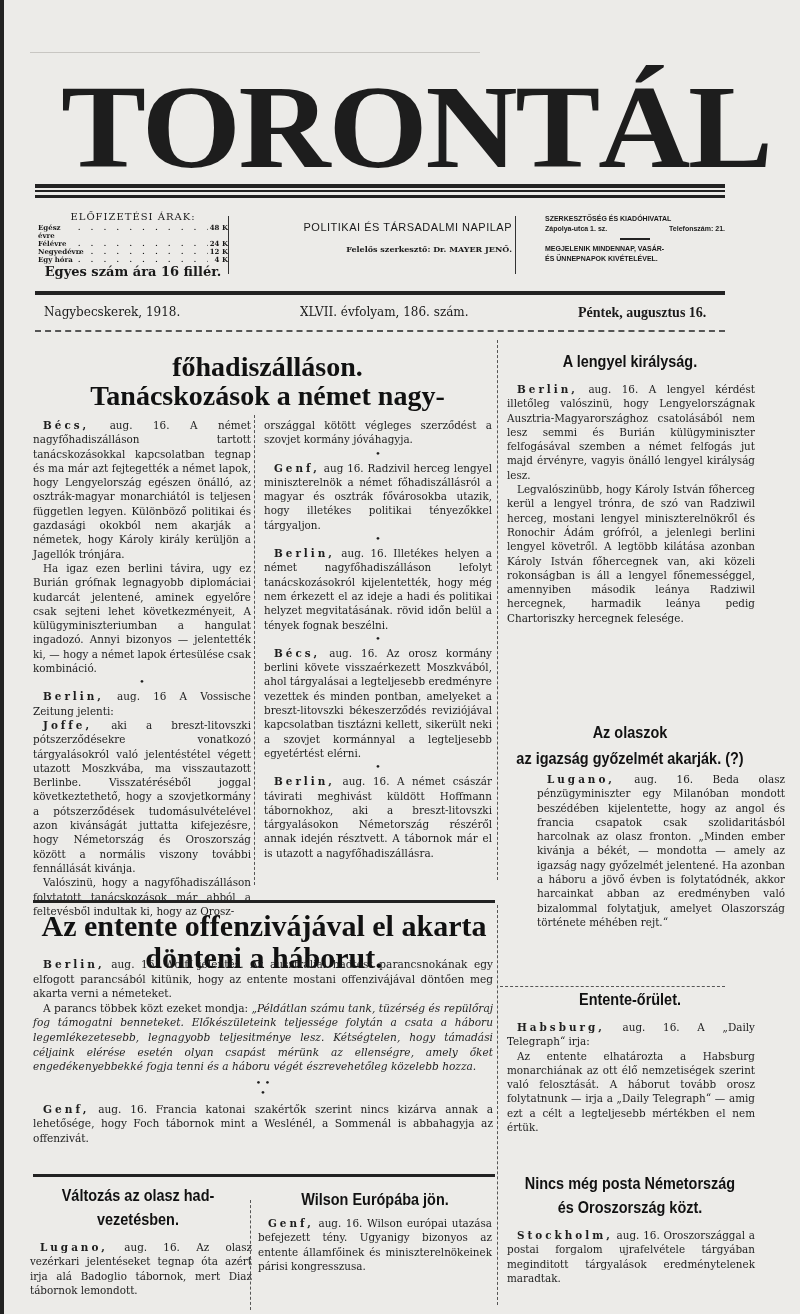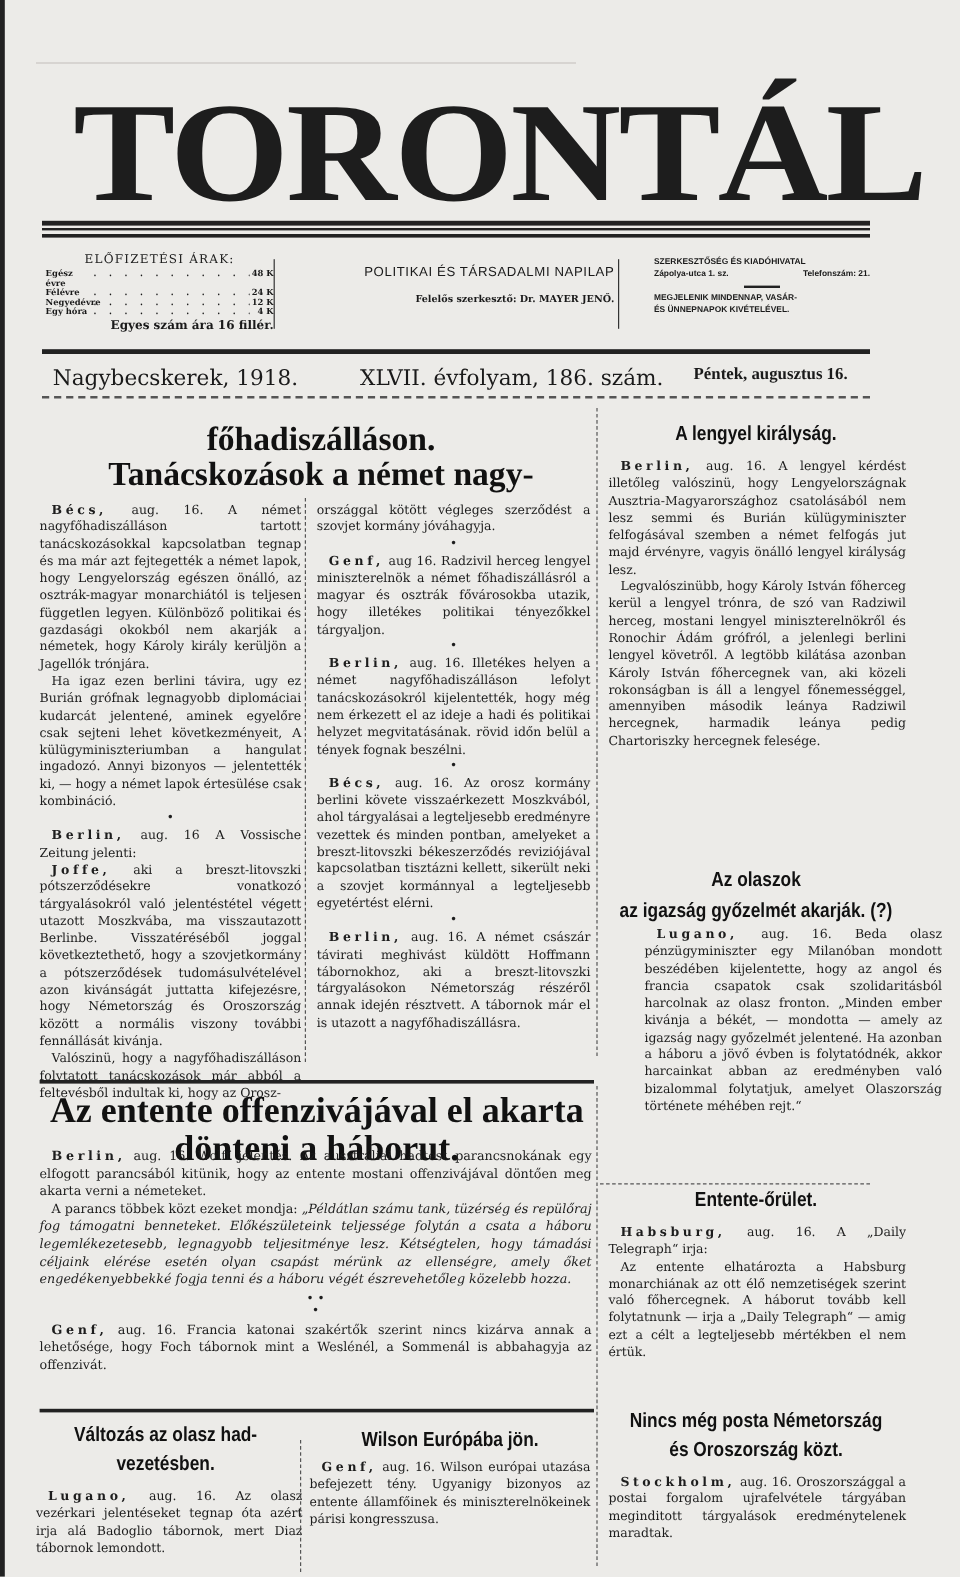--- a/index.html
+++ b/index.html
@@ -23,31 +23,31 @@
   .mast-rule2 { position:absolute; left:35px; top:190px; width:690px; height:2px; background:#222; }
   .mast-rule3 { position:absolute; left:35px; top:195px; width:690px; height:3px; background:#222; }
 
   .sub { position:absolute; font-size:8px; line-height:10px; }
   .prices { left:38px; top:212px; width:190px; }
   .prices .title { text-align:center; font-size:10px; letter-spacing:1px; margin-bottom:2px; }
   .prices .row { display:flex; font-weight:bold; font-size:7px; line-height:8px; }
   .prices .row .lbl { width:40px; }
   .prices .row .dots { flex:1; letter-spacing:4px; overflow:hidden; white-space:nowrap; }
   .prices .row .val { width:20px; text-align:right; }
-  .prices .single { text-align:right; font-weight:bold; font-size:10px; margin-top:3px; }
+  .prices .single { text-align:center; font-weight:bold; font-size:13px; margin-top:3px; }
   .vline { position:absolute; width:1px; background:#333; }
   .center-sub { left:232px; top:222px; width:280px; text-align:right; }
   .center-sub .l1 { font-family:"Liberation Sans", sans-serif; font-size:11px; letter-spacing:0.5px; }
   .center-sub .l2 { font-size:8px; font-weight:bold; margin-top:12px; }
   .right-sub { left:545px; top:214px; width:180px; font-family:"Liberation Sans", sans-serif; font-weight:bold; font-size:7px; line-height:10px; }
   .right-sub .sep { width:30px; height:2px; background:#222; margin:4px auto; }
   .right-sub .between { display:flex; justify-content:space-between; }
 
   .date-rule { position:absolute; left:35px; top:291px; width:690px; height:4px; background:#222; }
-  .dateline { position:absolute; top:305px; font-size:18px; }
+  .dateline { position:absolute; top:305px; font-size:12px; }
   .dl-left { left:44px; }
   .dl-center { left:300px; }
   .dl-right { left:578px; font-weight:bold; font-family:"Liberation Serif", serif; font-size:14px;}
   .dash-rule { position:absolute; left:35px; top:330px; width:690px; height:0; border-top:2px dashed #555; }
 
   .col-rule { position:absolute; width:0; border-left:1px dashed #555; }
   .h-rule { position:absolute; height:3px; background:#222; }
 
   .headline-big {
     position:absolute; font-family:"Liberation Serif", serif; font-weight:bold;
@@ -170,21 +170,21 @@
   </div>
   <div class="article" style="left:537px; top:772px; width:248px;">
     <p><span class="sp">Lugano,</span><span> aug. 16. Beda olasz pénzügyminiszter egy Milanóban mondott beszédében kijelentette, hogy az angol és francia csapatok csak szolidaritásból harcolnak az olasz fronton. „Minden ember kivánja a békét, — mondotta — amely az igazság nagy győzelmét jelentené. Ha azonban a háboru a jövő évben is folytatódnék, akkor harcainkat abban az eredményben való bizalommal folytatjuk, amelyet Olaszország története méhében rejt.“</span></p>
   </div>
 
   <div class="col-rule" style="left:500px; top:986px; width:225px; height:0; border-left:none; border-top:1px dashed #555;"></div>
 
   <div class="headline-cond" style="left:505px; top:990px; width:250px; font-size:17px;">Entente-őrület.</div>
   <div class="article" style="left:507px; top:1020px; width:248px;">
     <p><span class="sp">Habsburg,</span><span> aug. 16. A „Daily Telegraph“ irja:</span></p>
-    <p><span>Az entente elhatározta a Habsburg monarchiának az ott élő nemzetiségek szerint való főhercegnek. A háborut tovább kell folytatnunk — irja a „Daily Telegraph“ — amig ezt a célt a legteljesebb mértékben el nem értük.</span></p>
+    <p><span>Az entente elhatározta a Habsburg monarchiának az ott élő nemzetiségek szerint való felosztását. A háborut tovább orosz folytatnunk — irja a „Daily Telegraph“ — amig ezt a célt a legteljesebb mértékben el nem értük.</span></p>
   </div>
 
   <div class="headline-cond" style="left:495px; top:1172px; width:270px; font-size:17px; line-height:24px;">
     <div>Nincs még posta Németország</div>
     <div>és Oroszország közt.</div>
   </div>
   <div class="article" style="left:507px; top:1228px; width:248px;">
     <p><span class="sp">Stockholm,</span><span> aug. 16. Oroszországgal a postai forgalom ujrafelvétele tárgyában meginditott tárgyalások eredménytelenek maradtak.</span></p>
   </div>
 

